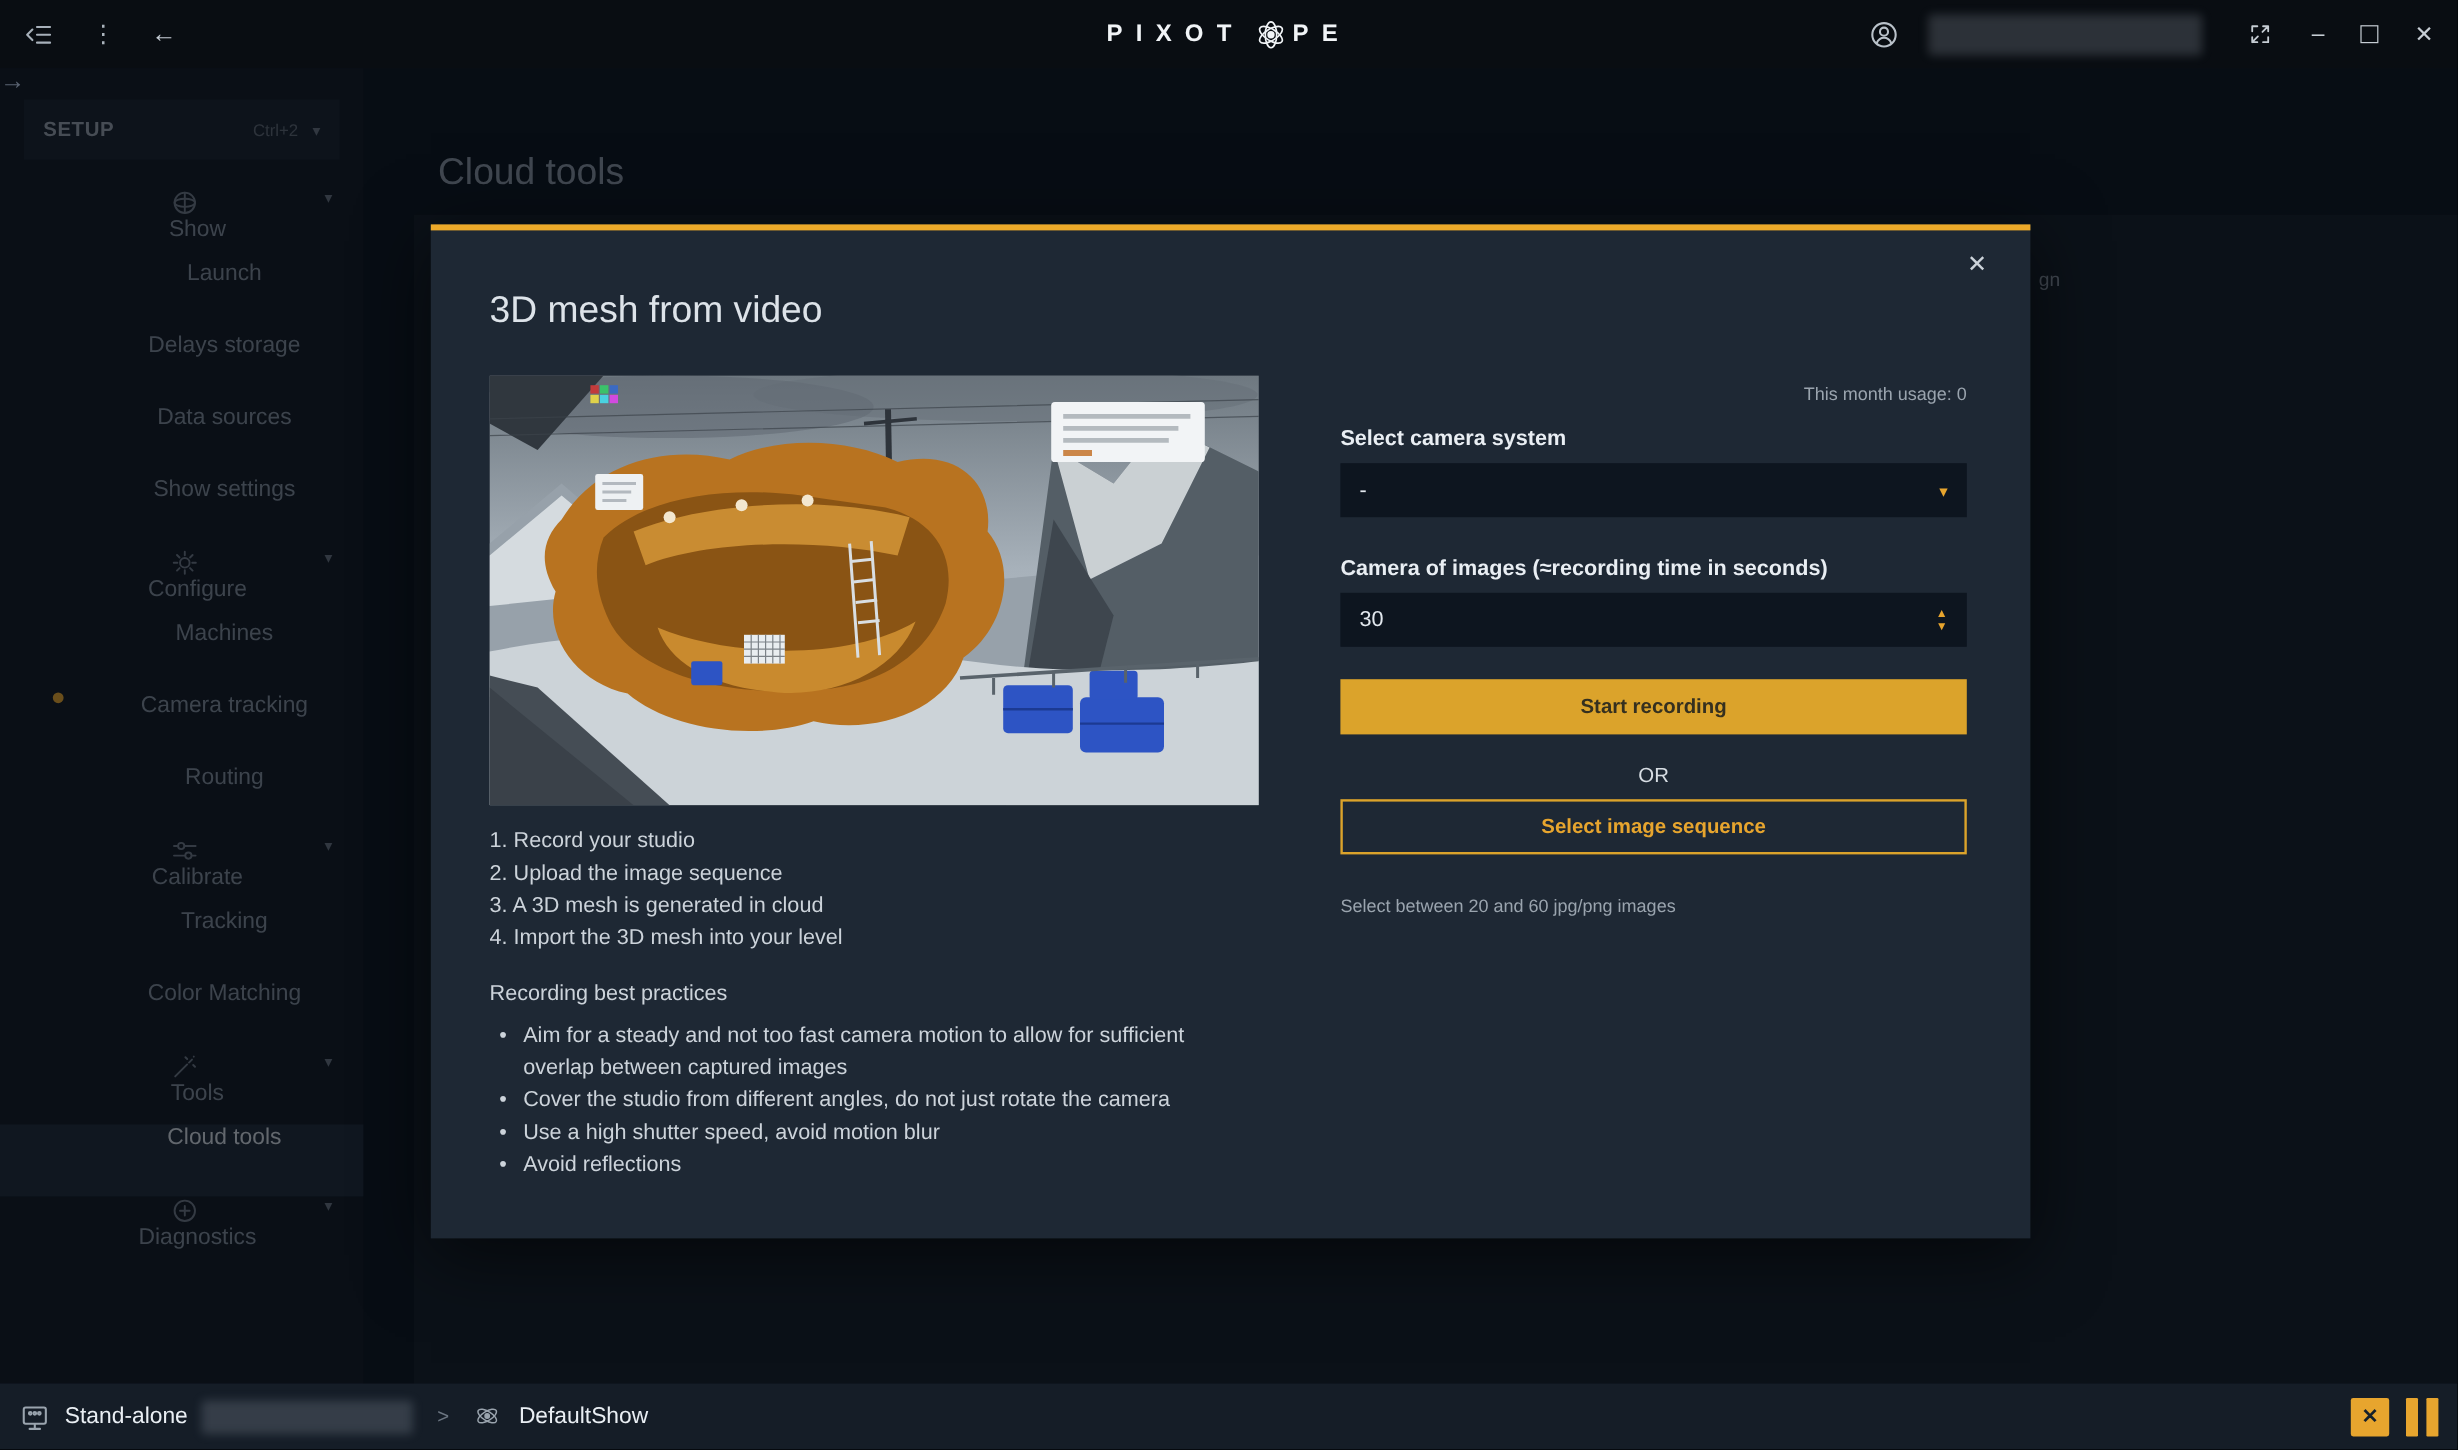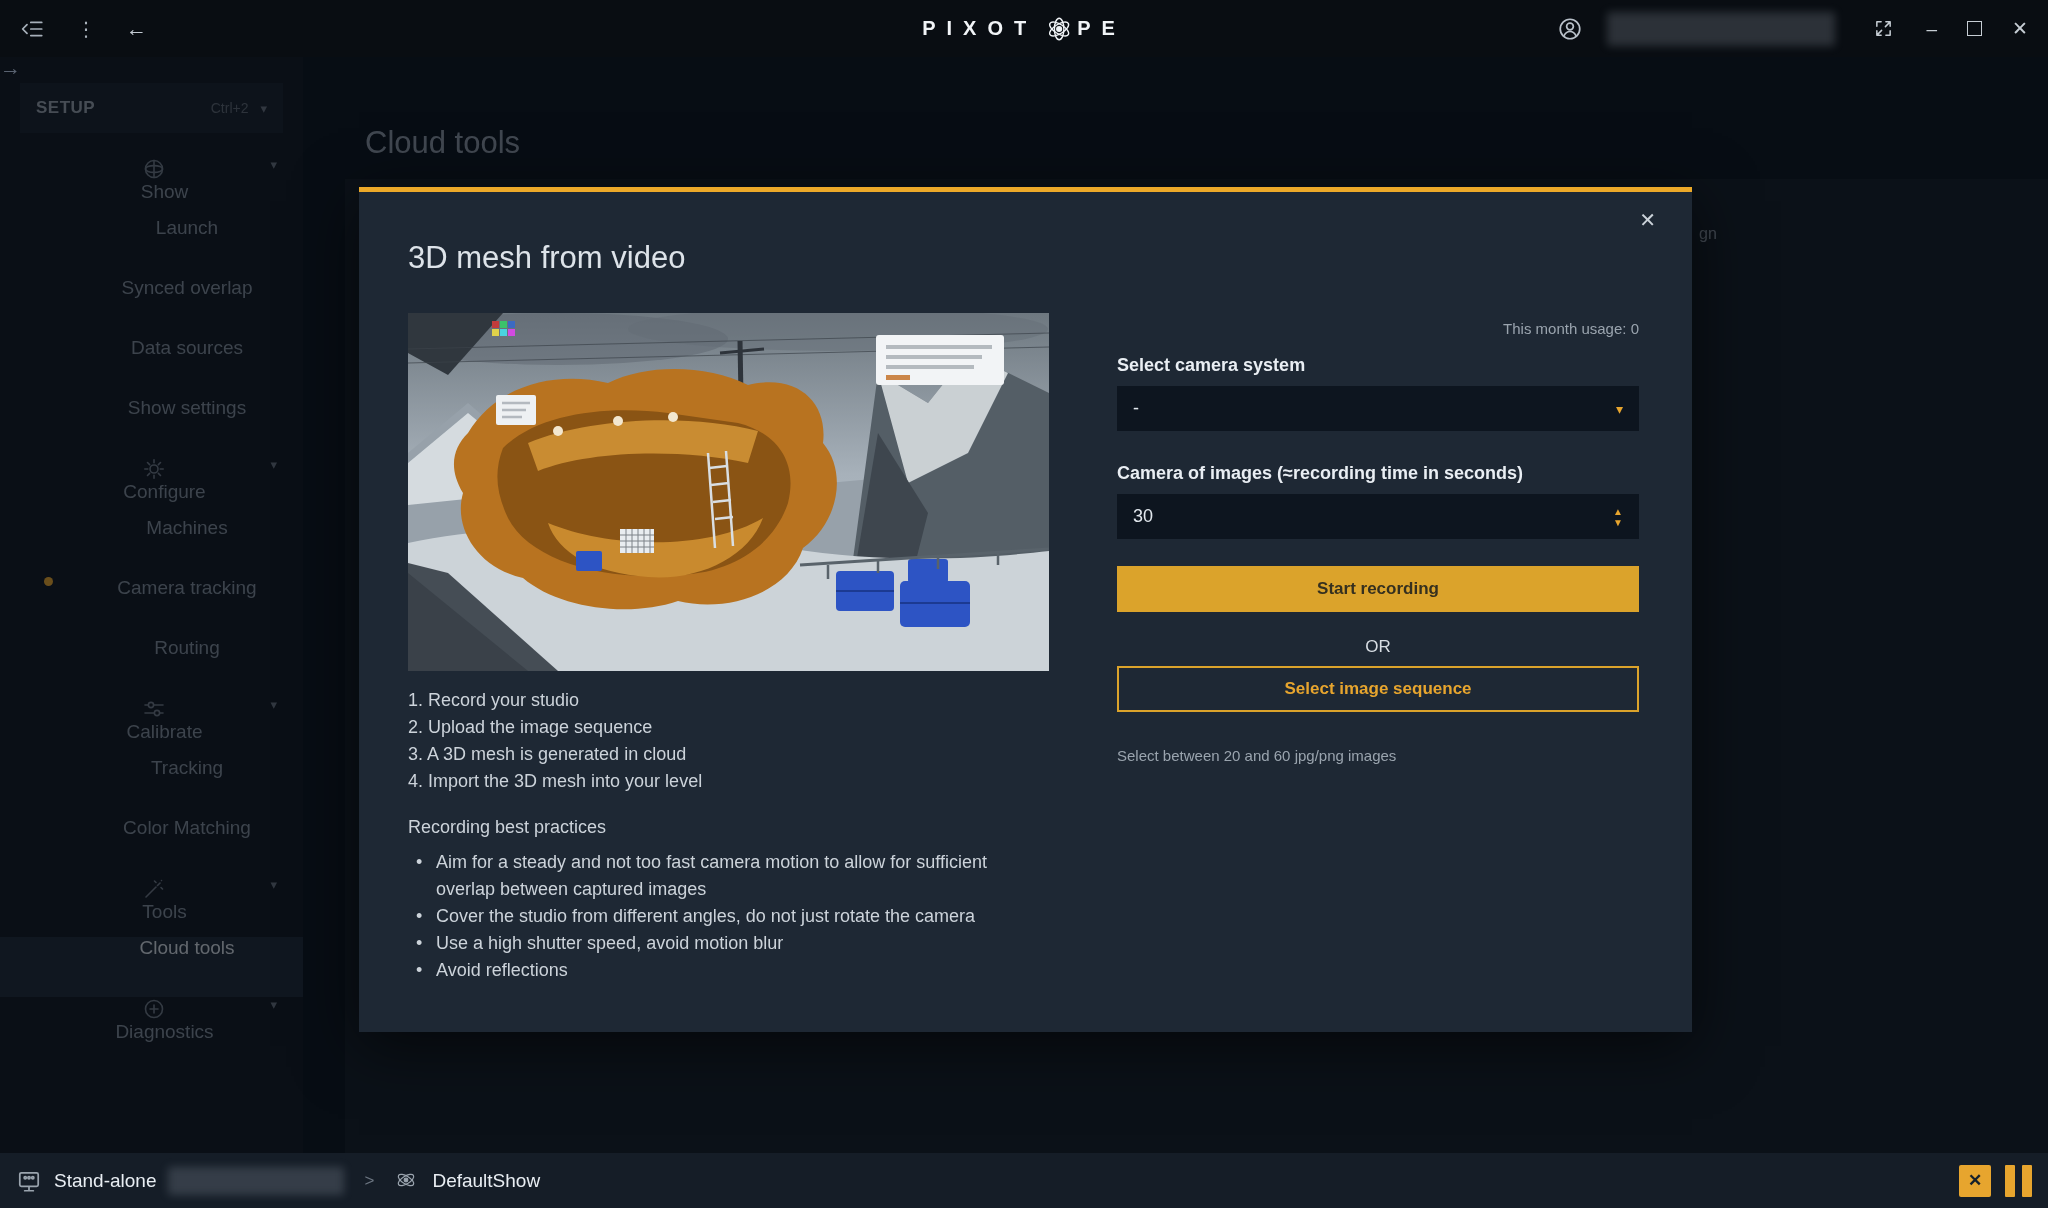--- a/index.html
+++ b/index.html
@@ -153,21 +153,21 @@
             <path d="M12 3.5v17"></path>
           </svg>
         </span>
       <span class="nav-label">Show</span>
       <span class="nav-caret caret">▾</span>
     </div>
     <div class="nav-row child">
         <span>Launch</span>
       </div>
     <div class="nav-row child">
-        <span>Synced overlap</span>
+        <span>Delays storage</span>
       </div>
     <div class="nav-row child">
         <span>Data sources</span>
       </div>
     <div class="nav-row child">
         <span>Show settings</span>
       </div>
 
     <div class="nav-row group">
       <span class="nav-icon">

